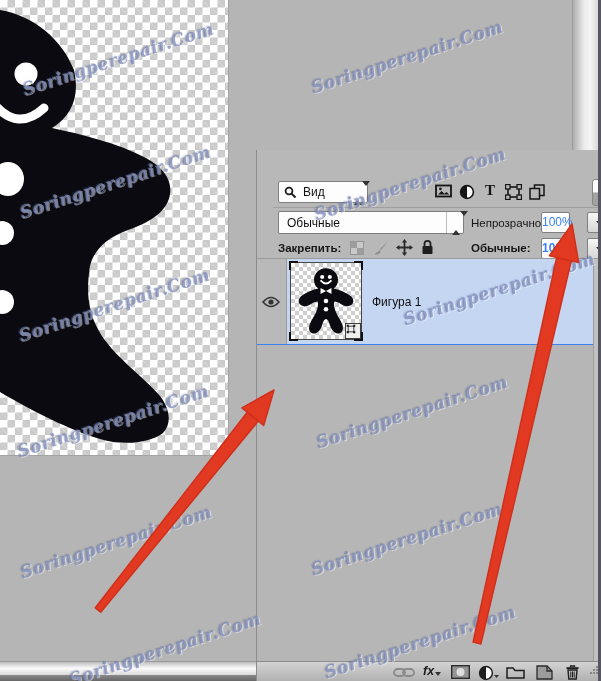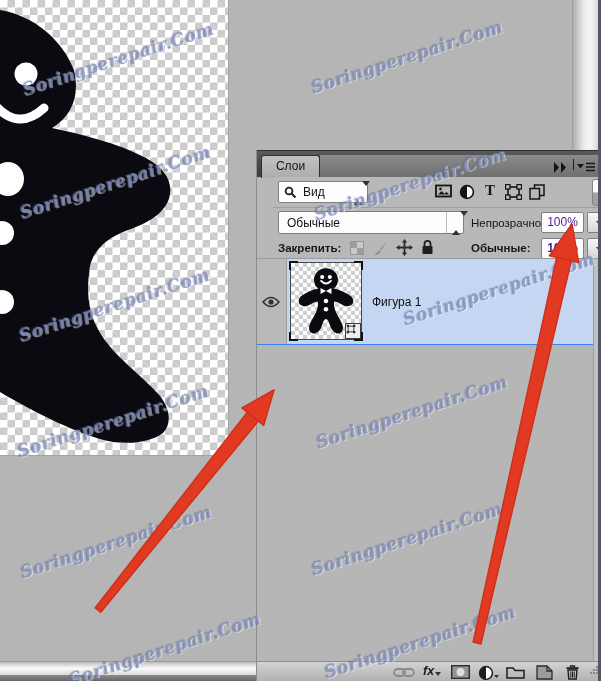--- a/index.html
+++ b/index.html
@@ -76,22 +76,22 @@
   .mode-combo{left:5px;top:3px;width:186px;height:23px;}
   .mode-combo .lbl{position:absolute;left:8px;top:4px;}
   .spinner{position:absolute;right:5px;top:4px;width:8px;}
   .spinner .u{width:0;height:0;border-left:4px solid transparent;border-right:4px solid transparent;border-bottom:5px solid #333;margin-bottom:3px;}
   .spinner .d{width:0;height:0;border-left:4px solid transparent;border-right:4px solid transparent;border-top:5px solid #333;}
   .mode-combo .seg{position:absolute;right:0;top:0;width:16px;height:21px;border-left:1px solid #bdbdbd;}
   .mode-combo .spinner{right:3px;}
   .flt-ic{position:absolute;top:7px;}
   .label{position:absolute;font-size:11.5px;color:#161616;white-space:nowrap;}
   .valbox{
-    position:absolute;width:43px;height:21px;background:#fdfdfd;border:1px solid #7f7f7f;
-    border-radius:2px;box-sizing:border-box;font-size:12px;color:#4c1d95;text-align:center;line-height:19px;
+    position:absolute;width:29px;height:21px;background:#fdfdfd;border:1px solid #7f7f7f;
+    border-radius:2px;box-sizing:border-box;font-size:12px;color:#3b82f6;text-align:center;line-height:19px;
   }
   .arrbtn{
     position:absolute;width:24px;height:21px;background:linear-gradient(#f7f7f7,#d6d6d6);
     border:1px solid #7f7f7f;border-radius:2px;box-sizing:border-box;
   }
   .arrbtn .d{position:absolute;left:8px;top:8px;width:0;height:0;
     border-left:4px solid transparent;border-right:4px solid transparent;border-top:5px solid #333;}
   .toggle{
     position:absolute;left:319px;top:2px;width:17px;height:27px;border:1px solid #858585;
     border-radius:3px;box-sizing:border-box;
@@ -198,36 +198,20 @@
       <circle cx="2" cy="302" r="12" fill="#fff"></circle>
     </svg>
   </div>
 
   <div class="doc-vscroll"></div>
   <div class="doc-hscroll"></div>
   <div class="doc-bottom"></div>
 
   <div class="panel">
 
-    <div class="tabbar">
-      <div class="tab-rest"></div>
-      <div class="tab">Слои</div>
-      <div class="collapse-btn">
-        <svg width="13" height="11" viewBox="0 0 13 11">
-            <path d="M0,0 L5,5.5 L0,11 Z M7,0 L12,5.5 L7,11 Z" fill="#141414"></path>
-          </svg>
-      </div>
-      <div class="tab-sep"></div>
-      <div class="menu-btn">
-        <svg width="18" height="11" viewBox="0 0 18 11">
-            <path d="M0,2 L7,2 L3.5,6.5 Z" fill="#141414"></path>
-            <path d="M9,1.5 H18 M9,5 H18 M9,8.5 H18" stroke="#141414" stroke-width="1.6"></path>
-          </svg>
-      </div>
-    </div>
 
     <div class="prow filter-row">
       <div class="combo kind-combo">
         <svg width="13" height="13" viewBox="0 0 13 13" style="position:absolute;left:5px;top:4px">
           <circle cx="5" cy="5" r="3.4" fill="none" stroke="#1c1c1c" stroke-width="1.8"></circle>
             <path d="M7.6,7.6 L11.5,11.5" stroke="#1c1c1c" stroke-width="2"></path>
         </svg>
         <span class="lbl">Вид</span>
         <span class="spinner"><span class="u"></span><span class="d"></span></span>
       </div>

